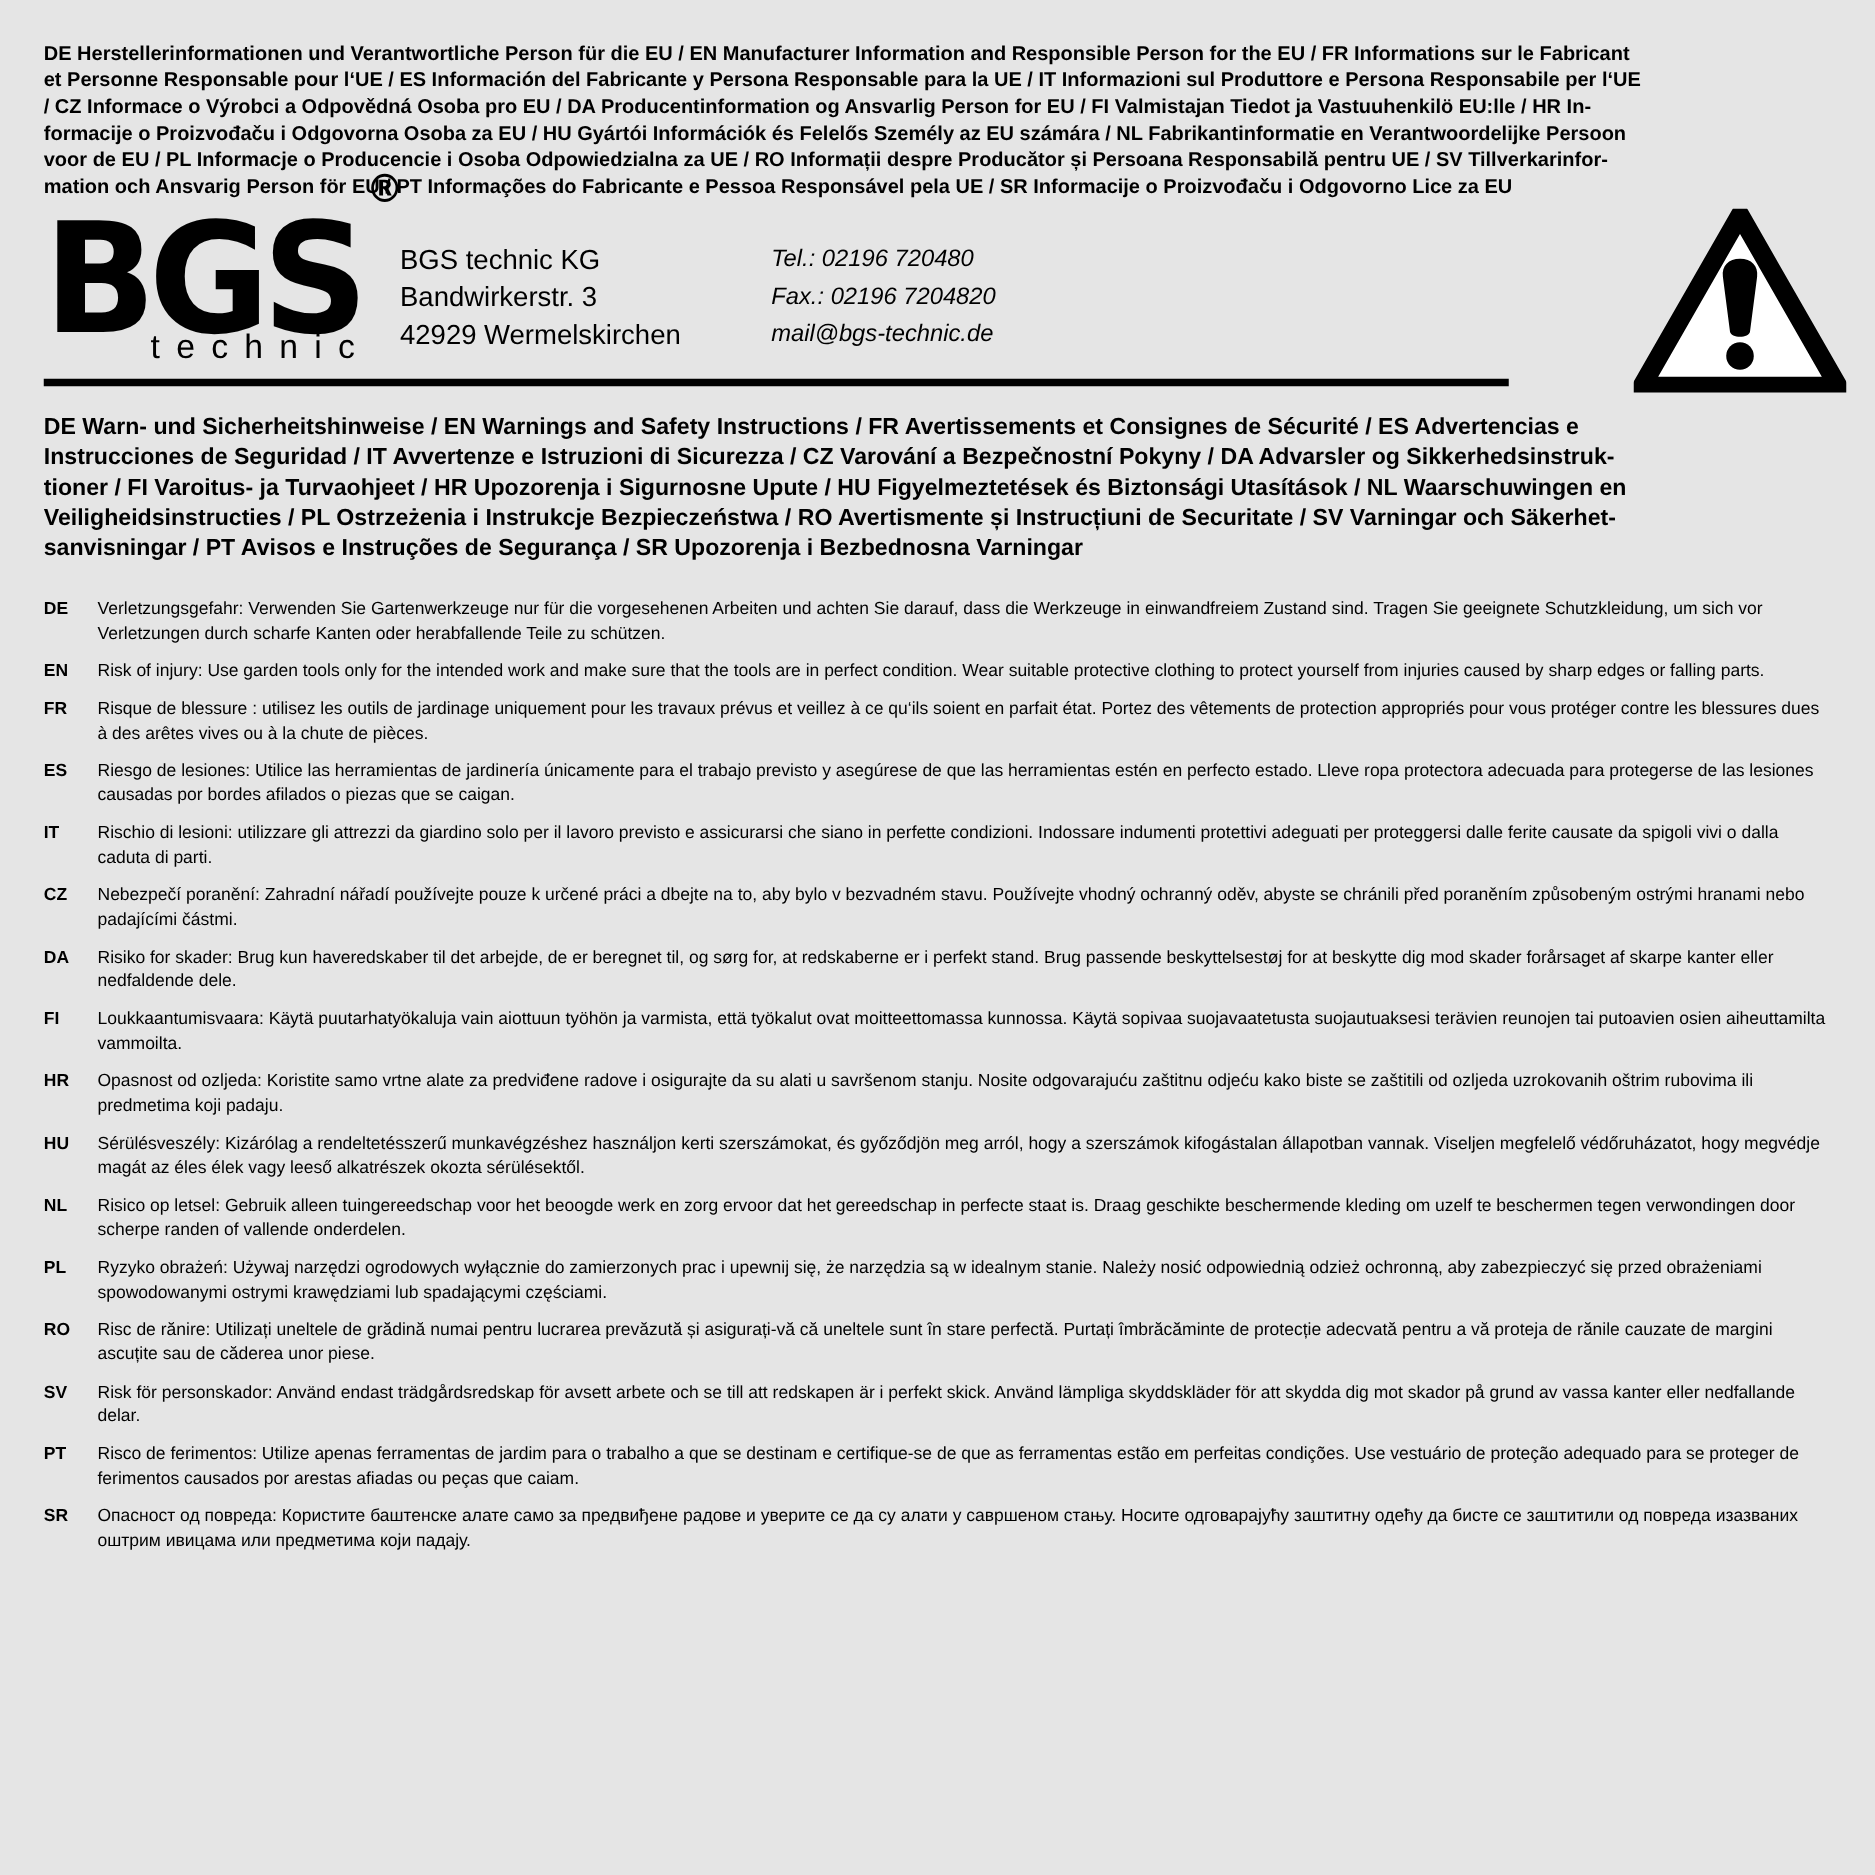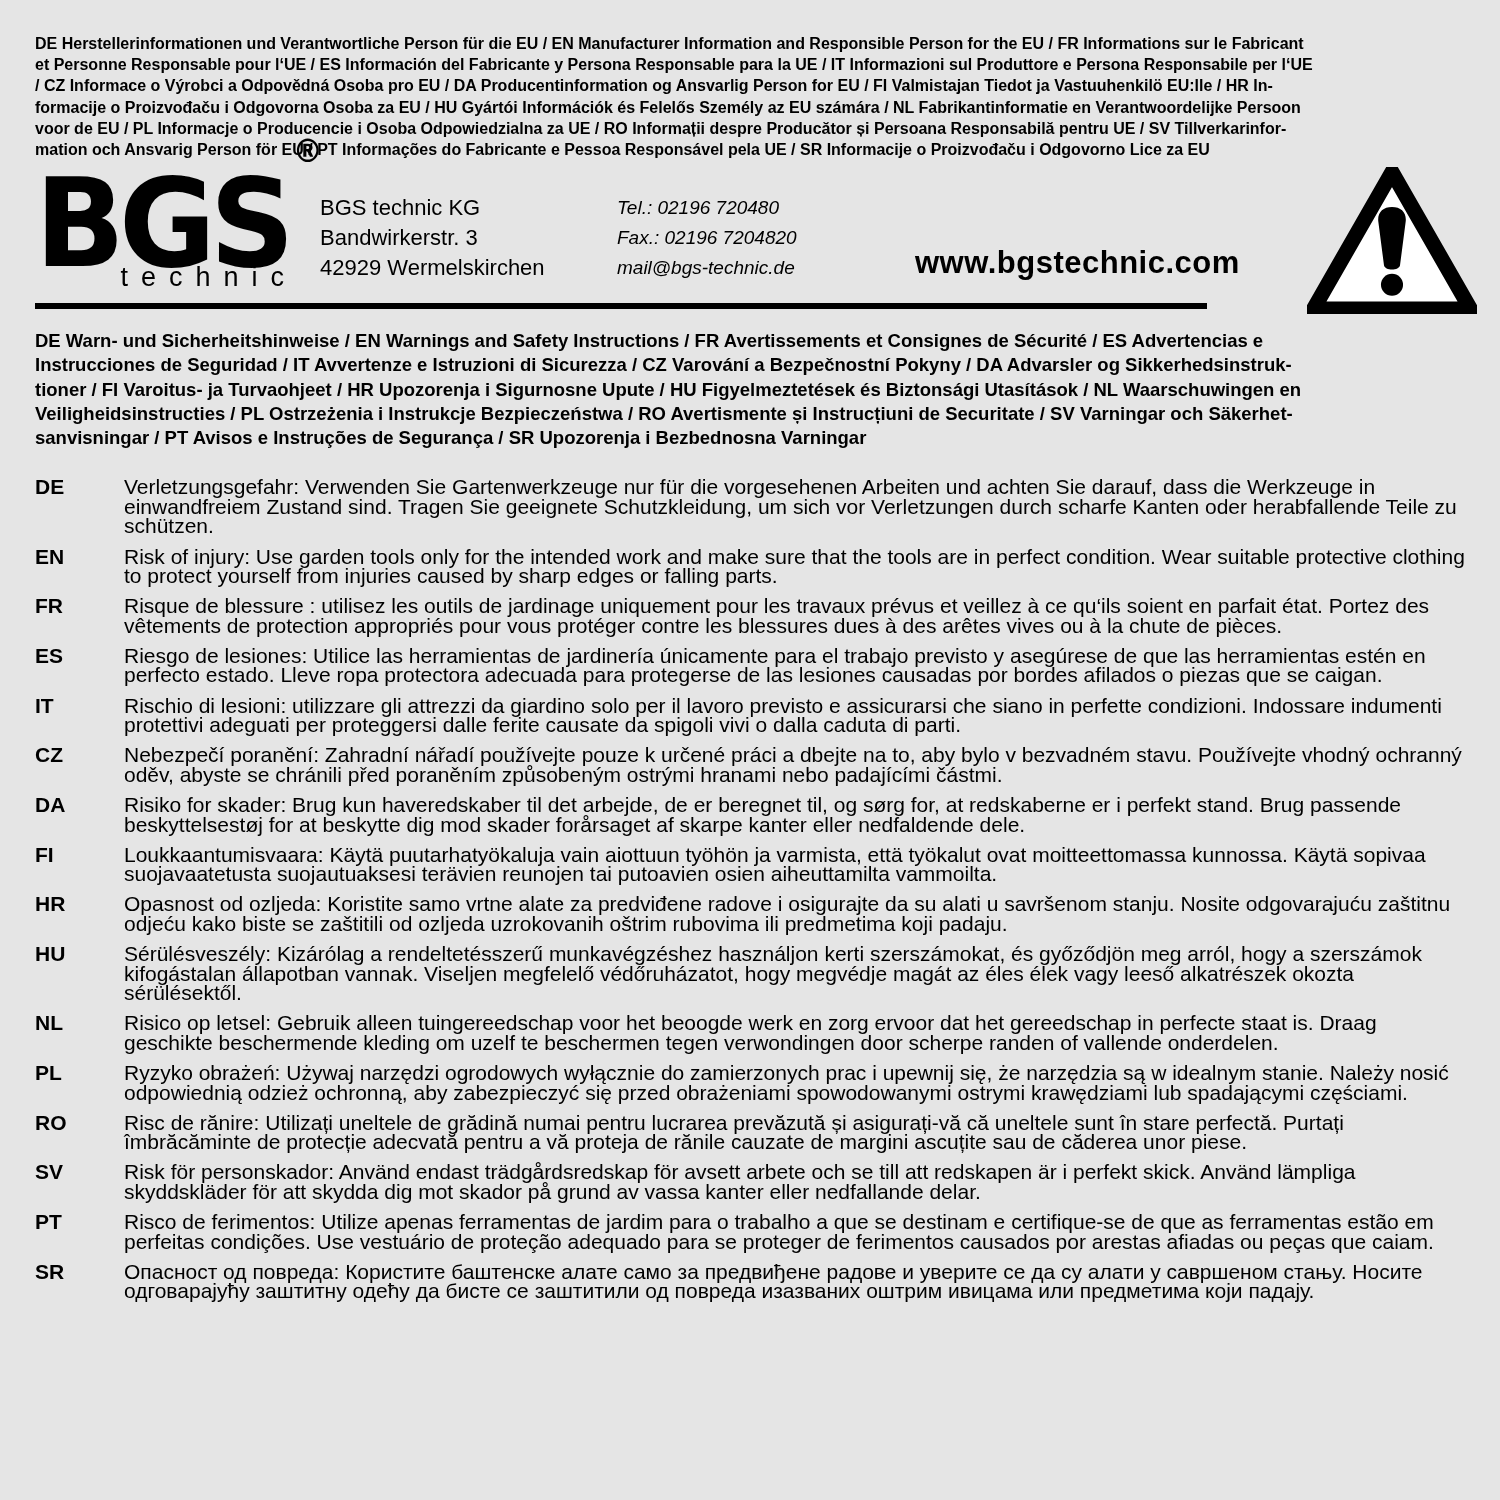--- a/index.html
+++ b/index.html
@@ -33,21 +33,21 @@
   .addr{position:absolute;left:285px;top:26px;font-size:22px;line-height:30px;}
   .contact{position:absolute;left:582px;top:26px;font-size:19px;line-height:30px;font-style:italic;}
   .website{position:absolute;left:880px;top:78px;font-weight:bold;font-size:31px;letter-spacing:0.5px;}
   .tri{position:absolute;right:-12px;top:0;width:170px;height:147px;}
   .rule{position:absolute;left:0;top:136px;width:1172px;height:6px;background:#000;}
   
   .hdr2{font-weight:bold;font-size:18.5px;line-height:24.2px;margin-top:12px;}
   .hdr2 .hline{white-space:nowrap;}
   
   .warn-list{margin-top:27px;}
-  .w-item{display:flex;margin-bottom:10.5px;font-size:21px;line-height:19.6px;gap:46px;}
+  .w-item{display:flex;margin-bottom:10.5px;font-size:14px;line-height:19.6px;}
   .w-code{flex:0 0 43px;font-weight:bold;}
   .w-text{flex:1;}
 </style>
 </head>
 <body>
 
 <div class="page">
 
   <div class="hdr1">
     <div class="hline">DE Herstellerinformationen und Verantwortliche Person für die EU  /  EN Manufacturer Information and Responsible Person for the EU  /  FR Informations sur le Fabricant</div>
@@ -70,21 +70,20 @@
       <div>Bandwirkerstr. 3</div>
       <div>42929 Wermelskirchen</div>
     </div>
 
     <div class="contact">
       <div>Tel.: 02196 720480</div>
       <div>Fax.: 02196 7204820</div>
       <div>mail@bgs-technic.de</div>
     </div>
 
-    <div class="website">www.bgstechnic.com</div>
 
     <div class="rule"></div>
 
     <svg class="tri" viewBox="0 0 100 88" aria-hidden="true">
       <polygon points="50,3 97,85 3,85" fill="#ffffff" stroke="#000000" stroke-width="9" stroke-linejoin="miter"></polygon>
       <path d="M50 24 c-5.5 0 -8.8 3.4 -8.2 8.6 l3.4 26.2 c0.4 3.4 9.2 3.4 9.6 0 l3.4 -26.2 c0.6 -5.2 -2.7 -8.6 -8.2 -8.6 z" fill="#000000"></path>
       <circle cx="50" cy="70.5" r="6.6" fill="#000000"></circle>
     </svg>
   </div>
 

